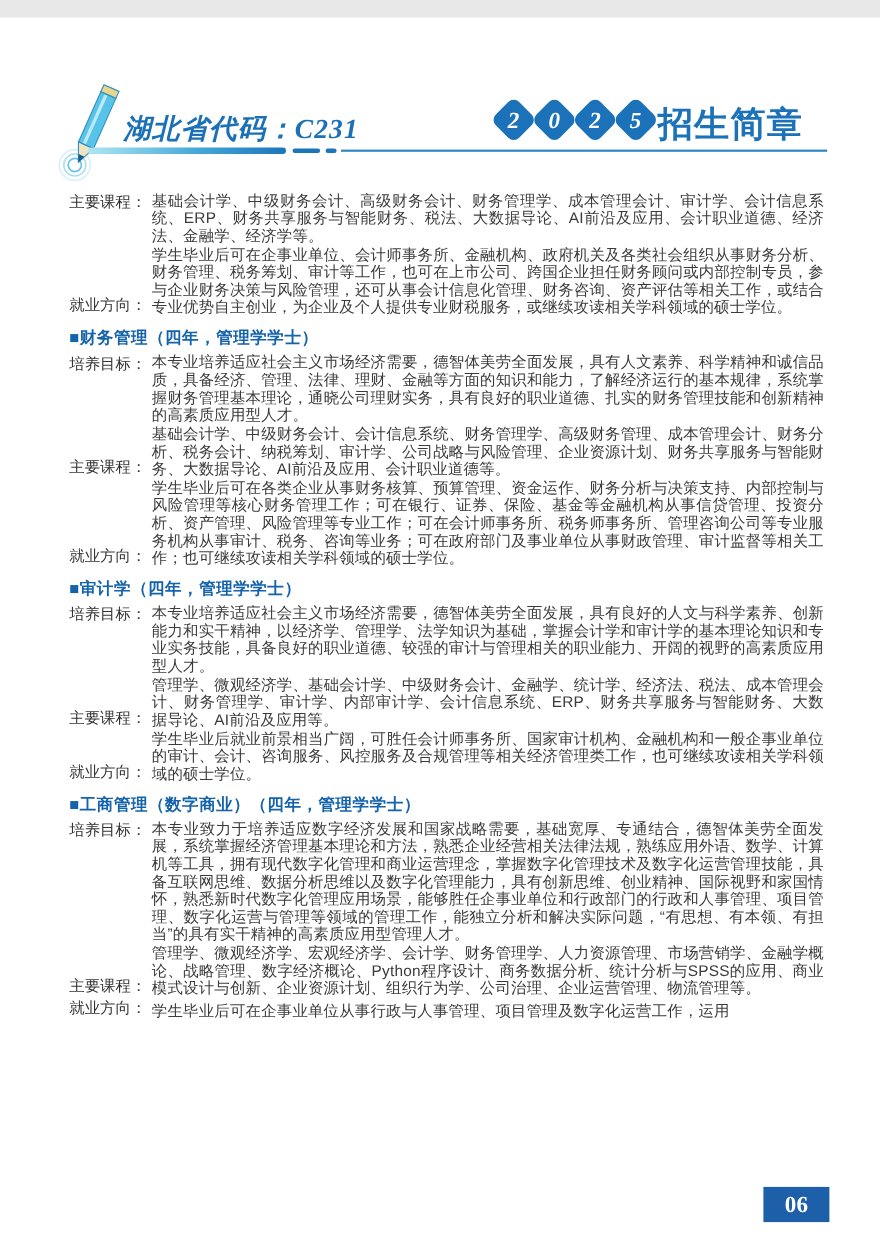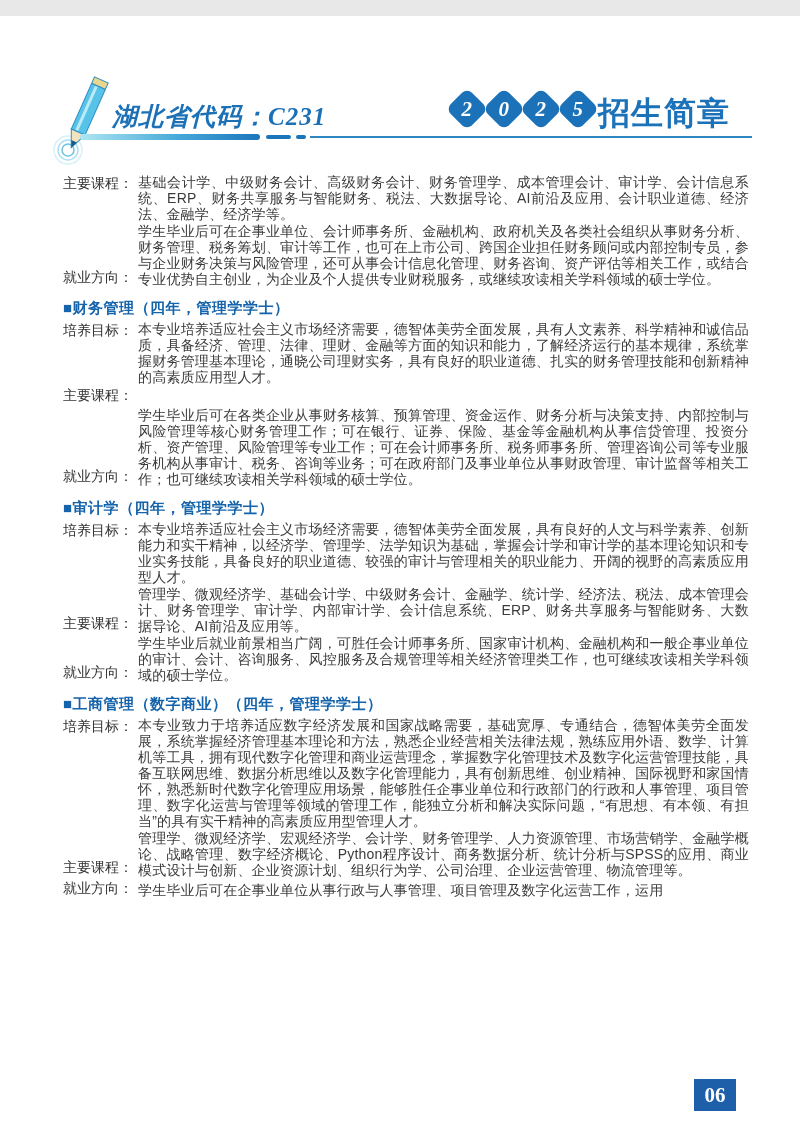--- a/index.html
+++ b/index.html
@@ -68,21 +68,21 @@
   .ptext {
     flex:1;
     font-size:14px; color:#3b3b3b;
     line-height:16px; text-align:justify;
     letter-spacing:0.2px;
   }
 
   
   .page-num {
     position:absolute; left:694px; top:1063px;
-    width:42px; height:32px;
+    width:60px; height:32px;
     background:#1e5fa9; color:#ffffff;
     font-family:"Liberation Serif","DejaVu Serif",serif;
     font-weight:bold; font-size:21px;
     text-align:center; line-height:32px;
   }
 </style>
 </head>
 <body>
 
 <div class="doc">
@@ -140,20 +140,21 @@
     </section>
 
     <section class="sec">
       <h2 class="sec-title">■财务管理（四年，管理学学士）</h2>
       <div class="para">
         <span class="plabel">培养目标：</span>
         <div class="ptext">本专业培养适应社会主义市场经济需要，德智体美劳全面发展，具有人文素养、科学精神和诚信品质，具备经济、管理、法律、理财、金融等方面的知识和能力，了解经济运行的基本规律，系统掌握财务管理基本理论，通晓公司理财实务，具有良好的职业道德、扎实的财务管理技能和创新精神的高素质应用型人才。</div>
       </div>
       <div class="para">
         <span class="plabel">主要课程：</span>
+        <div class="ptext">基础会计学、中级财务会计、会计信息系统、财务管理学、高级财务管理、成本管理会计、财务分析、税务会计、纳税筹划、审计学、公司战略与风险管理、企业资源计划、财务共享服务与智能财务、大数据导论、AI前沿及应用、会计职业道德等。</div>
       </div>
       <div class="para">
         <span class="plabel">就业方向：</span>
         <div class="ptext">学生毕业后可在各类企业从事财务核算、预算管理、资金运作、财务分析与决策支持、内部控制与风险管理等核心财务管理工作；可在银行、证券、保险、基金等金融机构从事信贷管理、投资分析、资产管理、风险管理等专业工作；可在会计师事务所、税务师事务所、管理咨询公司等专业服务机构从事审计、税务、咨询等业务；可在政府部门及事业单位从事财政管理、审计监督等相关工作；也可继续攻读相关学科领域的硕士学位。</div>
       </div>
     </section>
 
     <section class="sec">
       <h2 class="sec-title">■审计学（四年，管理学学士）</h2>
       <div class="para">

